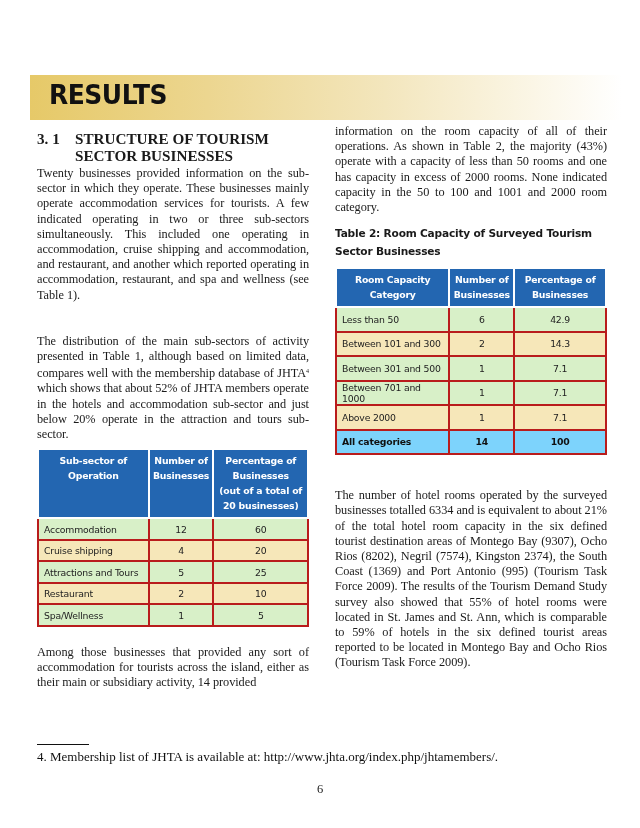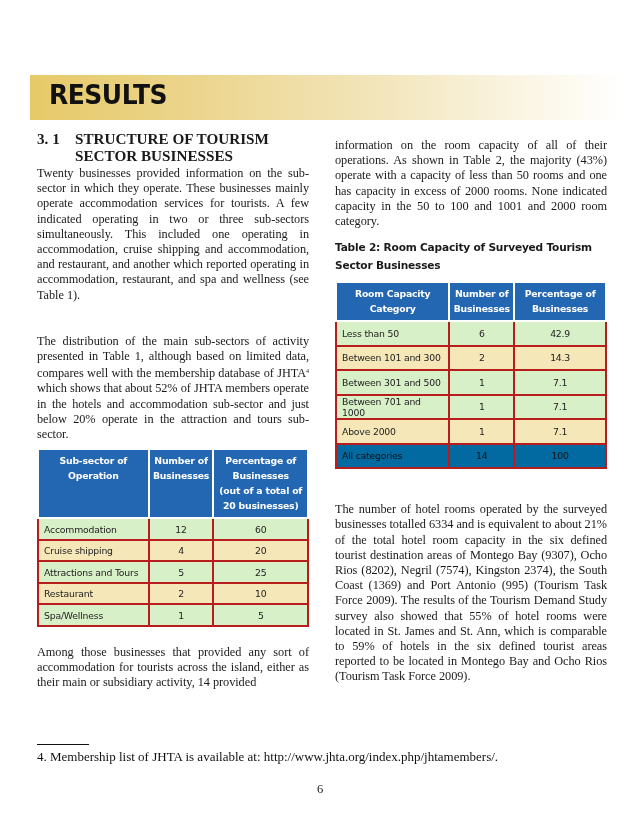--- a/index.html
+++ b/index.html
@@ -11,21 +11,21 @@
     background: linear-gradient(to right, #e6c968 0%, #ecd690 30%, #f3e6bd 60%, #fbf6e6 85%, #ffffff 100%);
   }
   .banner-title {
     position: absolute; left: 19px; top: 6px;
     font-family: "DejaVu Sans", sans-serif; font-weight: 900; font-size: 25px;
     letter-spacing: -0.5px; color: #111; transform: scaleY(1.05);
   }
 
   .col { position: absolute; width: 272px; }
   .col-left { left: 37px; top: 130px; }
-  .col-right { left: 335px; top: 138px; }
+  .col-right { left: 335px; top: 124px; }
 
   .section-heading {
     font-family: "Liberation Serif", serif; font-weight: bold; font-size: 15.2px;
     line-height: 17px; display: flex; margin-bottom: 2px;
   }
   .section-num { width: 38px; flex: none; }
   .section-text { flex: 1; }
 
   p.body {
     font-size: 12.3px; line-height: 15.2px; text-align: justify;
@@ -45,21 +45,21 @@
   table.data th {
     background: #2366b1; color: #ffffff; font-weight: bold; text-align: center;
     vertical-align: top; line-height: 15px; padding: 3px 2px 4px 2px;
     border: 2px solid #ffffff; border-top: none;
   }
   table.data td {
     border: 2px solid #b91c1c; padding: 0 5px; color: #222;
   }
   tr.green td { background: #d8f0c8; }
   tr.tan td { background: #f6e7b9; }
-  tr.total td { background: #0369a1; font-weight: normal; color: #111; }
+  tr.total td { background: #7dd3fc; font-weight: bold; color: #111; }
   td.num { text-align: center; }
 
   .t1 { margin-top: 0px; }
   .t1 td { height: 21.5px; }
   .t2 td { height: 24.5px; }
 
   .footnote-rule { position: absolute; left: 37px; top: 744px; width: 52px; border-top: 1px solid #111; }
   .footnote {
     position: absolute; left: 37px; top: 749px;
     font-family: "Liberation Serif", serif; font-size: 13px; color: #111;

